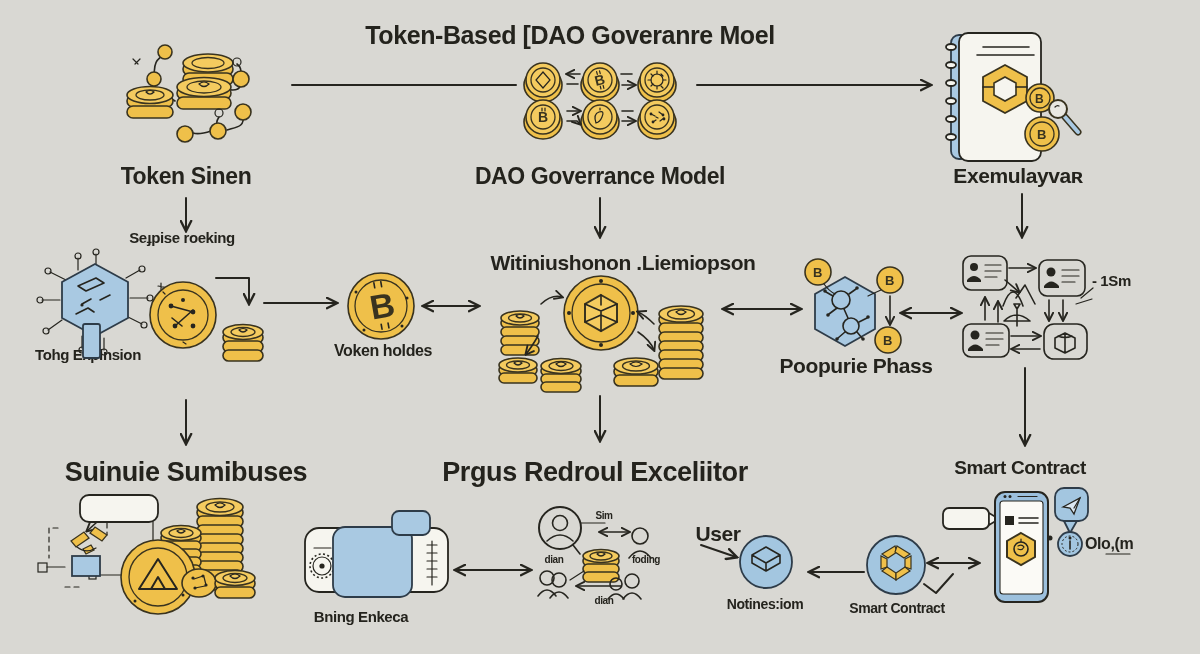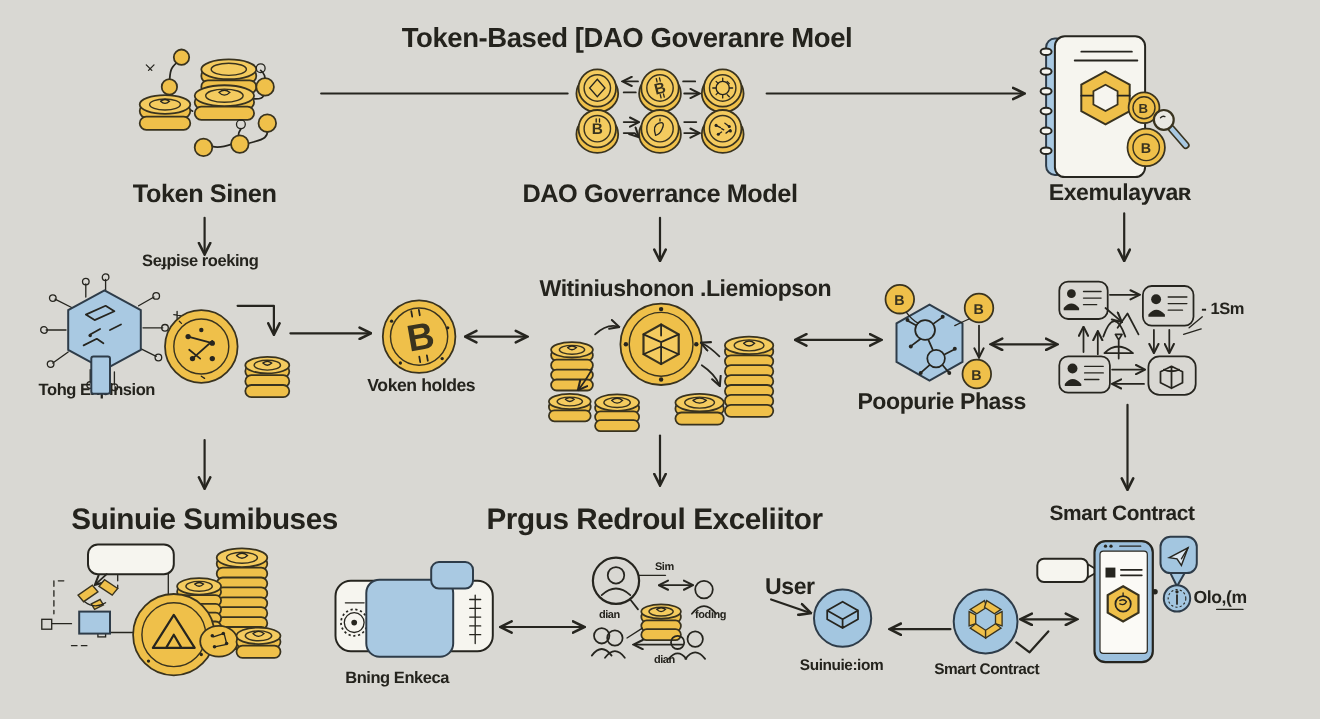--- a/index.html
+++ b/index.html
@@ -67,21 +67,21 @@
 <div class="lbl t14" style="left:411px;top:512px;color:#1d2b38">No</div>
 <div class="lbl vert" style="left:436px;top:546px">Idoou</div>
 <div class="lbl t15" style="left:361px;top:609px">Bning Enkeca</div>
 
 <div class="lbl t10" style="left:604px;top:511px">Sim</div>
 <div class="lbl t10" style="left:554px;top:555px">dian</div>
 <div class="lbl t10" style="left:646px;top:555px">foding</div>
 <div class="lbl t10" style="left:604px;top:596px">dian</div>
 
 <div class="lbl t17" style="left:718px;top:523px">User</div>
-<div class="lbl t14" style="left:765px;top:597px">Suinuie:iom</div>
+<div class="lbl t14" style="left:765px;top:597px">Notines:iom</div>
 <div class="lbl t14" style="left:897px;top:601px">Smart Contract</div>
 
 <div class="lbl t11" style="left:964px;top:512px;color:#26251f">Gkon</div>
 <div class="lbl t6" style="left:1021px;top:571px">cnóoctann</div>
 <div class="lbl t6" style="left:1021px;top:580px">onntoct</div>
 <div class="lbl t16 left" style="left:1085px;top:536px">Olo,(m</div>
 
 <svg style="left:115px;top:35px" width="160" height="128" viewBox="0 0 160 128">
   <path class="ln15" d="M50,19 C38,26 40,32 39,40 M39,48 C40,60 52,60 60,66 M122,29 C126,32 126,35 126,40 M126,48 C124,60 114,52 106,56 M128,80 C130,92 122,92 112,95 M96,96 Q84,100 78,98 M104,62 L104,74 M104,82 Q100,88 103,92"></path>
   <path class="ln12" d="M18,24 l5,5 M20,29 l5,-5 M34,82 h6"></path>

